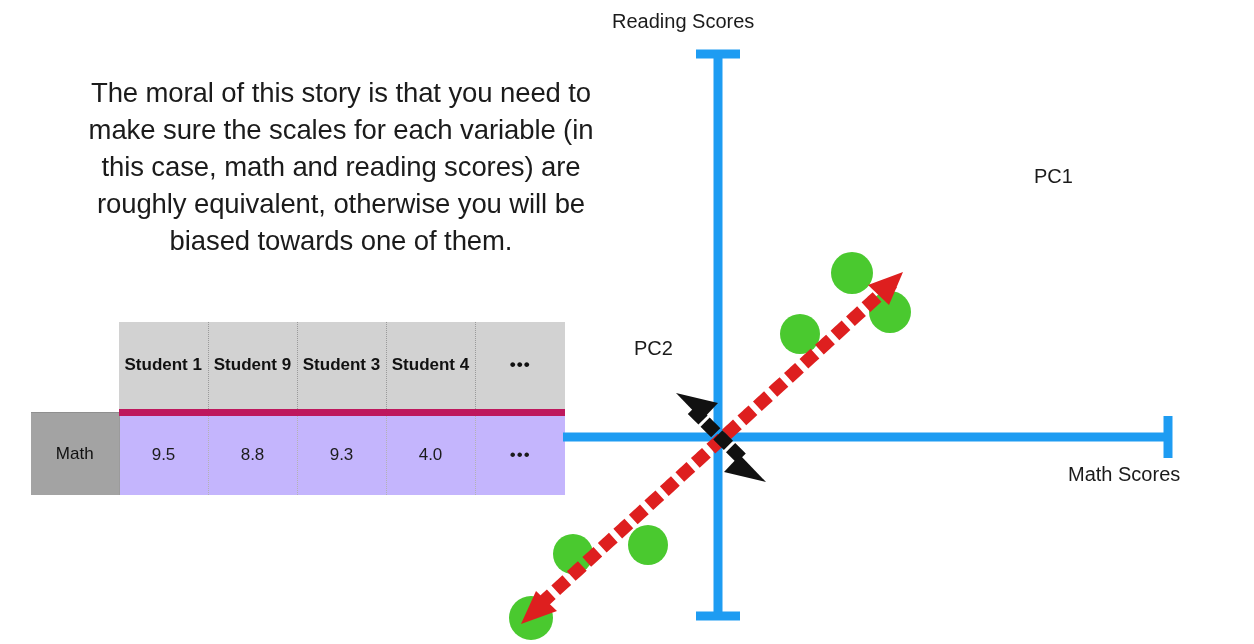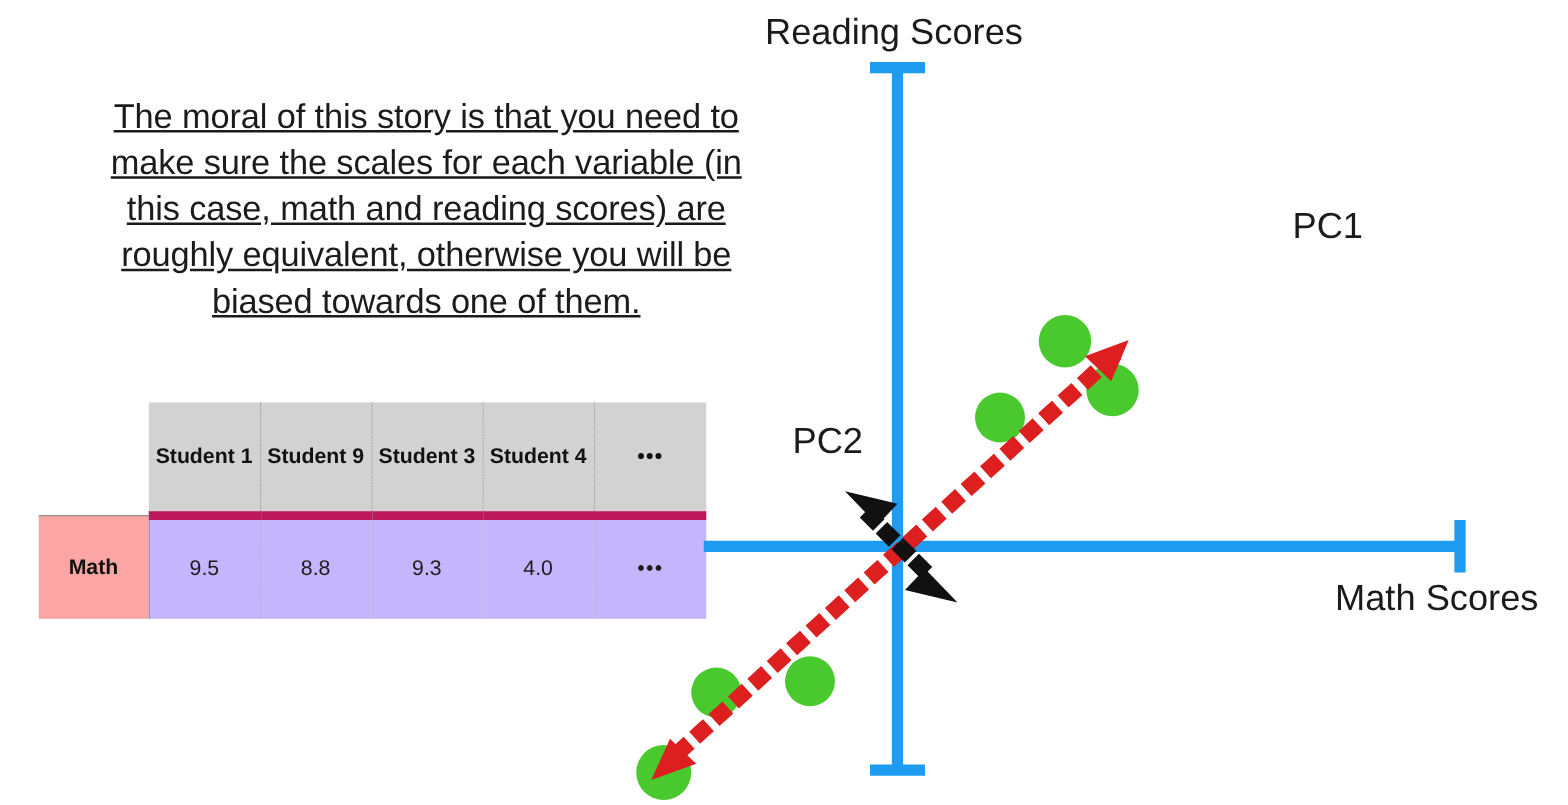--- a/index.html
+++ b/index.html
@@ -24,21 +24,20 @@
   #moral-text {
     position: absolute;
     left: 72px;
     top: 74px;
     width: 538px;
     text-align: center;
     font-size: 27.5px;
     line-height: 37px;
     color: #1b1b1b;
     letter-spacing: -0.1px;
-    text-decoration: underline;
   }
 
   
   #score-table {
     position: absolute;
     left: 31px;
     top: 322px;
     border-collapse: collapse;
     table-layout: fixed;
   }
@@ -70,23 +69,23 @@
   .col-head.ellipsis-head {
     width: 90px;
     font-weight: bold;
     font-size: 19px;
     letter-spacing: 1px;
     border-right: none;
   }
   .row-head {
     width: 88px;
     height: 83px;
-    background: #fca5a5;
+    background: #a3a3a3;
     color: #111111;
-    font-weight: bold;
+    font-weight: normal;
     font-size: 17.5px;
     border-right: 1px solid #9b9b9b;
   }
   .row-head.first-row-head { border-top: 1px solid #8f8f8f; }
   .data-cell {
     width: 89px;
     height: 83px;
     font-size: 18px;
     color: #1c1c1c;
     border-right: 1px dotted #b3b3b3;
@@ -102,21 +101,21 @@
     left: 0;
     top: 0;
     width: 1254px;
     height: 644px;
     pointer-events: none;
   }
 
   
   .plot-label {
     position: absolute;
-    font-size: 29px;
+    font-size: 20px;
     color: #1b1b1b;
     white-space: nowrap;
   }
   #label-reading { left: 612px; top: 10px; }
   #label-math    { left: 1068px; top: 463px; }
   #label-pc1     { left: 1034px; top: 165px; }
   #label-pc2     { left: 634px;  top: 337px; }
 </style>
 </head>
 <body>

